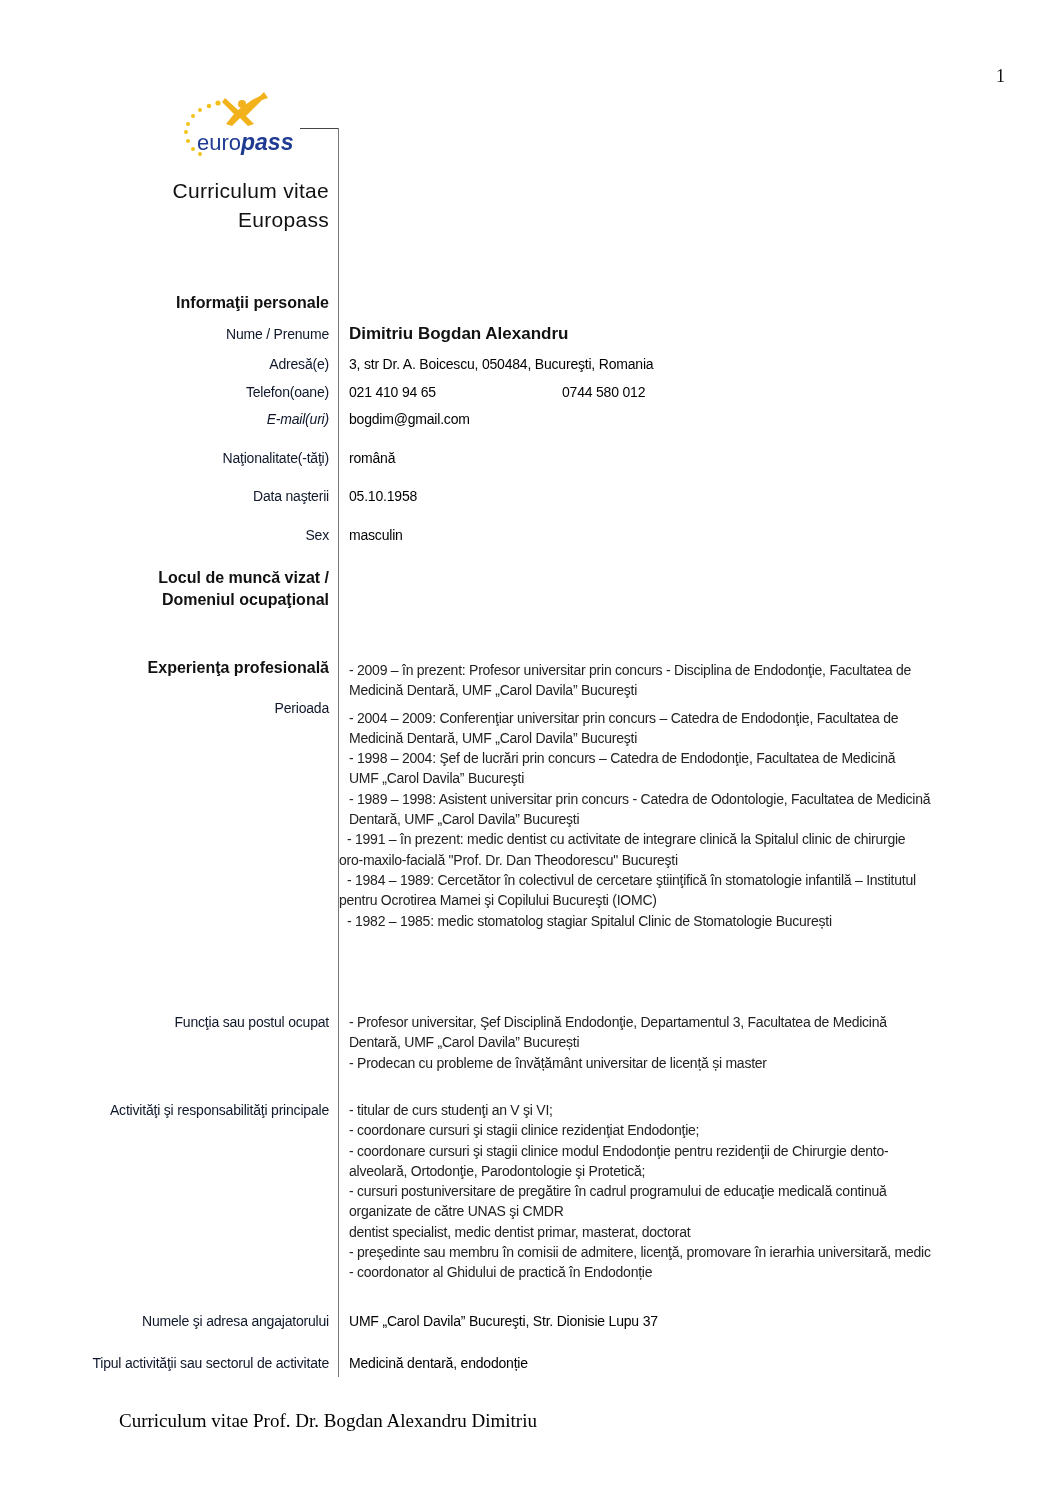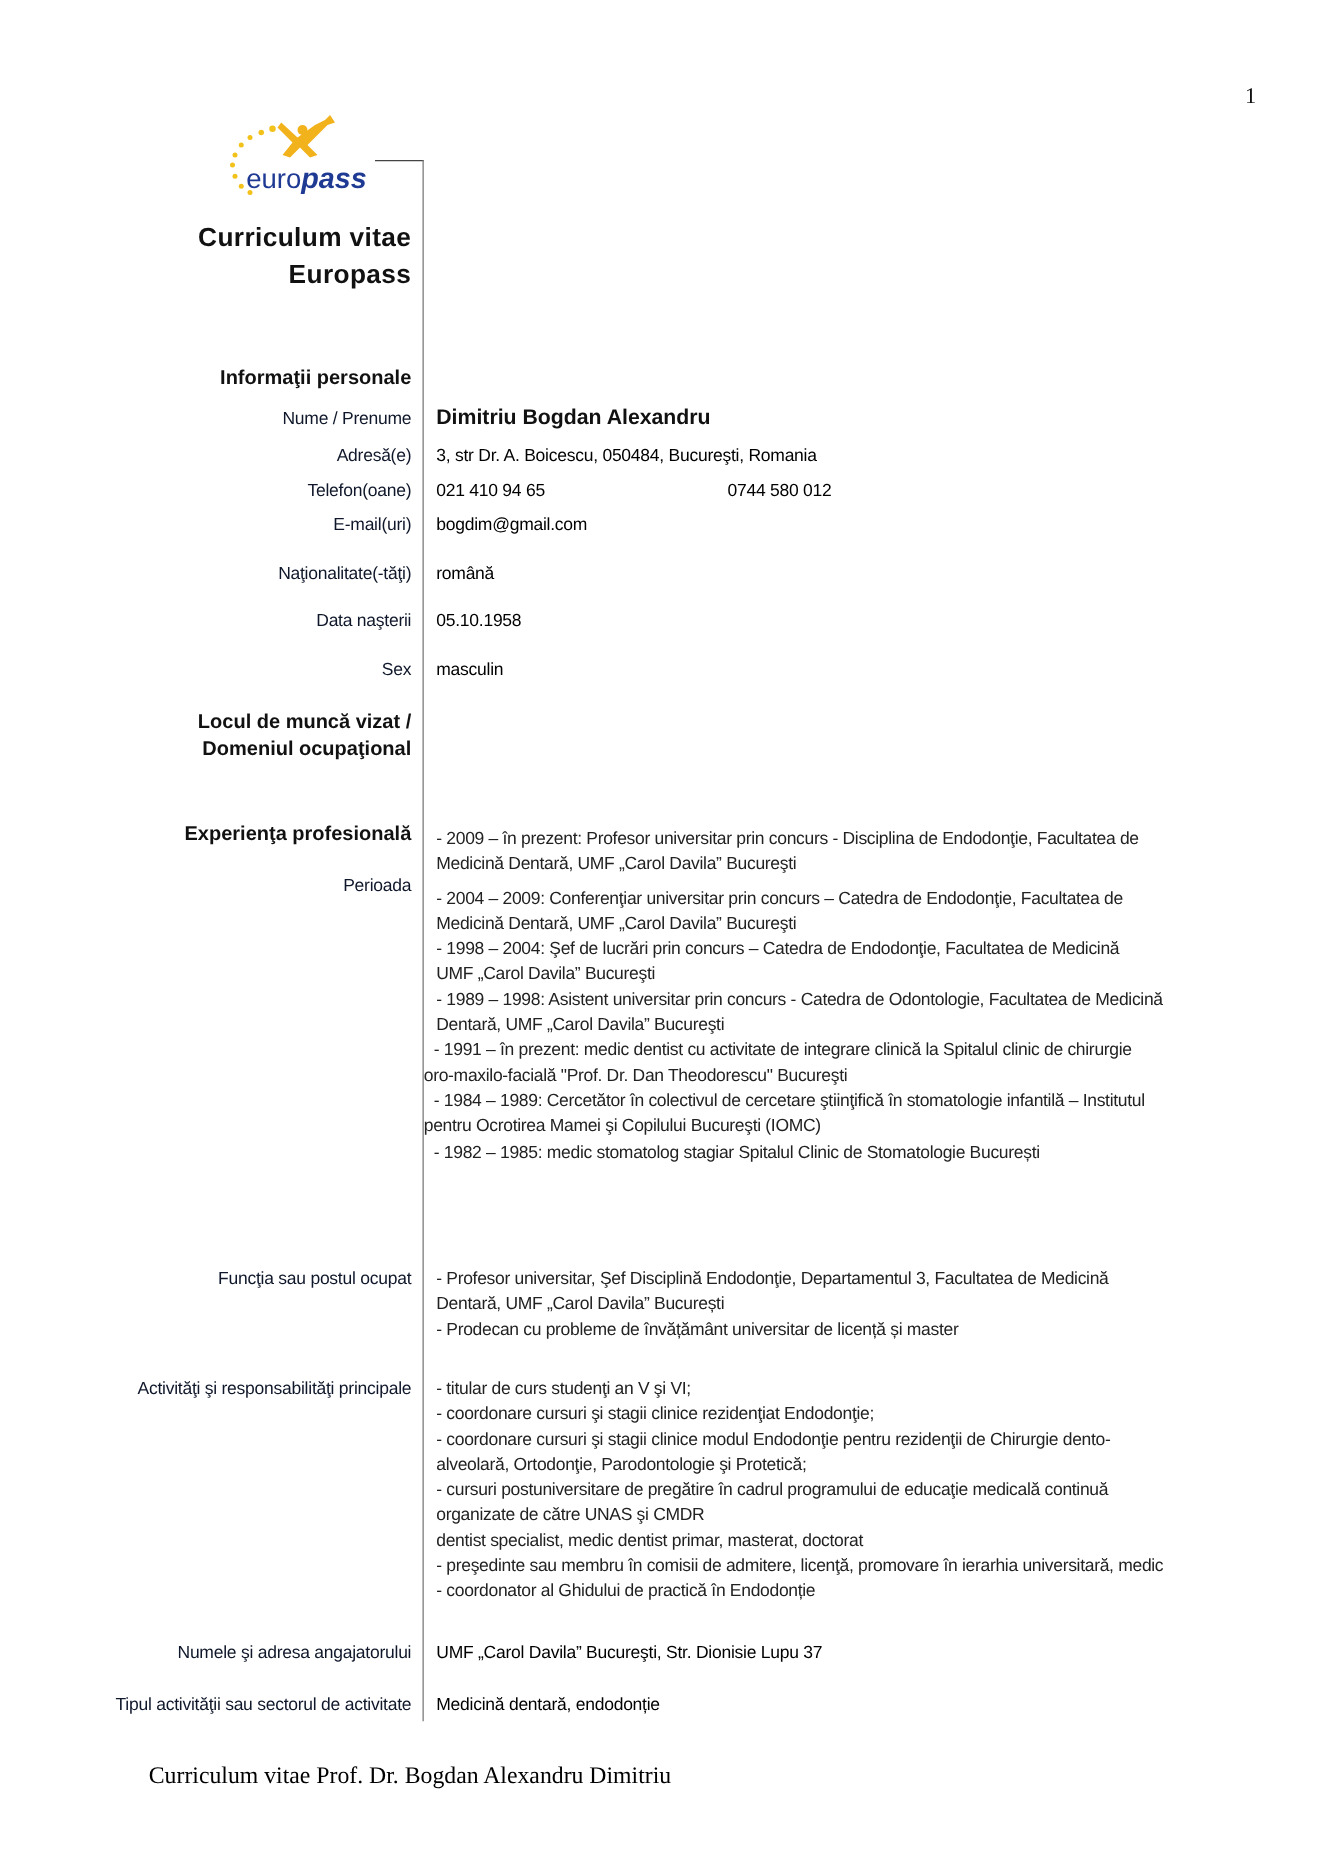--- a/index.html
+++ b/index.html
@@ -2,21 +2,21 @@
 <html><head>
   <meta charset="utf-8">
   <style>
     html, body { margin: 0; padding: 0; background: #ffffff; }
     body { width: 1058px; height: 1497px; position: relative; overflow: hidden;
            font-family: "Liberation Sans", sans-serif; color: #111; }
     .page-number { position: absolute; top: 66px; left: 996px; font-family: "Liberation Serif", serif; font-size: 18px; }
     .logo { position: absolute; left: 180px; top: 90px; width: 125px; height: 70px; }
     .divider-top { position: absolute; left: 300px; top: 128px; width: 39px; height: 0; border-top: 1px solid #444; }
     .divider { position: absolute; left: 338px; top: 128px; width: 0; height: 1249px; border-left: 1px solid #777; }
-    .title { position: absolute; right: 729px; top: 176px; text-align: right; font-weight: bold;
+    .title { position: absolute; right: 729px; top: 176px; text-align: right; font-weight: normal;
              font-size: 21px; line-height: 29px; letter-spacing: 0.3px; }
     .section-head { position: absolute; right: 729px; text-align: right; font-weight: bold; font-size: 16px; line-height: 22px; }
     .lbl { position: absolute; right: 729px; text-align: right; font-size: 14px; line-height: 20px; color: #0f172a; white-space: nowrap; letter-spacing: -0.2px; }
     .val { position: absolute; left: 349px; font-size: 14px; line-height: 20.3px; color: #000000; white-space: nowrap; letter-spacing: -0.2px; }
     .val.name { font-weight: bold; font-size: 17px; color: #111; letter-spacing: 0; text-align: center; }
     .block { position: absolute; left: 339px; width: 660px; font-size: 14px; line-height: 20.3px; color: #222; letter-spacing: -0.25px; }
     .block .ln { white-space: nowrap; display: block; }
     .ind { padding-left: 10px; }
     .ind2 { padding-left: 8px; }
     .footer { position: absolute; left: 119px; top: 1410px; font-family: "Liberation Serif", serif; font-size: 19px; color: #000000; }
@@ -57,23 +57,23 @@
 <div class="section-head" style="top:292px;">Informaţii personale</div>
 
 <div class="lbl" style="top:324px;">Nume / Prenume</div>
 <div class="val name" style="top:324px;">Dimitriu Bogdan Alexandru</div>
 
 <div class="lbl" style="top:354px;">Adresă(e)</div>
 <div class="val" style="top:354px;">3, str Dr. A. Boicescu, 050484, Bucureşti, Romania</div>
 
 <div class="lbl" style="top:382px;">Telefon(oane)</div>
 <div class="val" style="top:382px;">021 410 94 65</div>
-<div class="val" style="top:382px; left:582px;">0744 580 012</div>
+<div class="val" style="top:382px; left:562px;">0744 580 012</div>
 
-<div class="lbl" style="top:409px;">E-mail(uri)</div>
+<div class="lbl" style="top:409px;font-style:italic;">E-mail(uri)</div>
 <div class="val" style="top:409px;">bogdim@gmail.com</div>
 
 <div class="lbl" style="top:448px;">Naţionalitate(-tăţi)</div>
 <div class="val" style="top:448px;">română</div>
 
 <div class="lbl" style="top:486px;">Data naşterii</div>
 <div class="val" style="top:486px;">05.10.1958</div>
 
 <div class="lbl" style="top:525px;">Sex</div>
 <div class="val" style="top:525px;">masculin</div>

